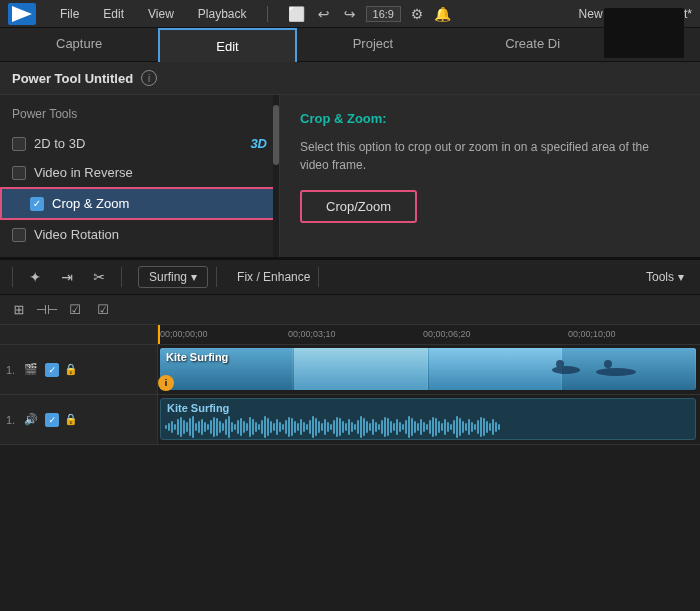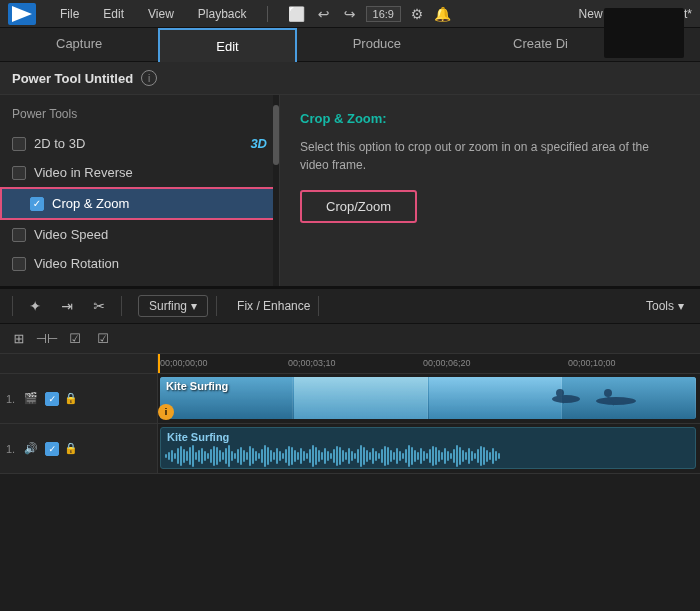--- a/index.html
+++ b/index.html
@@ -547,21 +547,21 @@
     <div class="ratio-badge">16:9</div>
     <div class="toolbar-icon">⚙</div>
     <div class="toolbar-icon">🔔</div>
   </div>
   <span class="project-title">New Untitled Project*</span>
 </div>
 
 <div class="nav-tabs">
   <div class="nav-tab">Capture</div>
   <div class="nav-tab active">Edit</div>
-  <div class="nav-tab">Produce</div>
+  <div class="nav-tab">Project</div>
   <div class="nav-tab">Create Di</div>
 </div>
 
 <div class="main-content">
 
   <div class="power-tool-panel">
     <div class="panel-header">
       <span class="panel-title">Power Tool Untitled</span>
       <div class="info-icon">i</div>
     </div>
@@ -580,24 +580,20 @@
         <div class="tool-item">
           <div class="tool-checkbox"></div>
           <span class="tool-name">Video in Reverse</span>
         </div>
 
         <div class="tool-item selected">
           <div class="tool-checkbox checked"></div>
           <span class="tool-name">Crop &amp; Zoom</span>
         </div>
 
-        <div class="tool-item">
-          <div class="tool-checkbox"></div>
-          <span class="tool-name">Video Speed</span>
-        </div>
 
         <div class="tool-item">
           <div class="tool-checkbox"></div>
           <span class="tool-name">Video Rotation</span>
         </div>
 
         <div class="scroll-indicator">
           <div class="scroll-thumb"></div>
         </div>
       </div>

